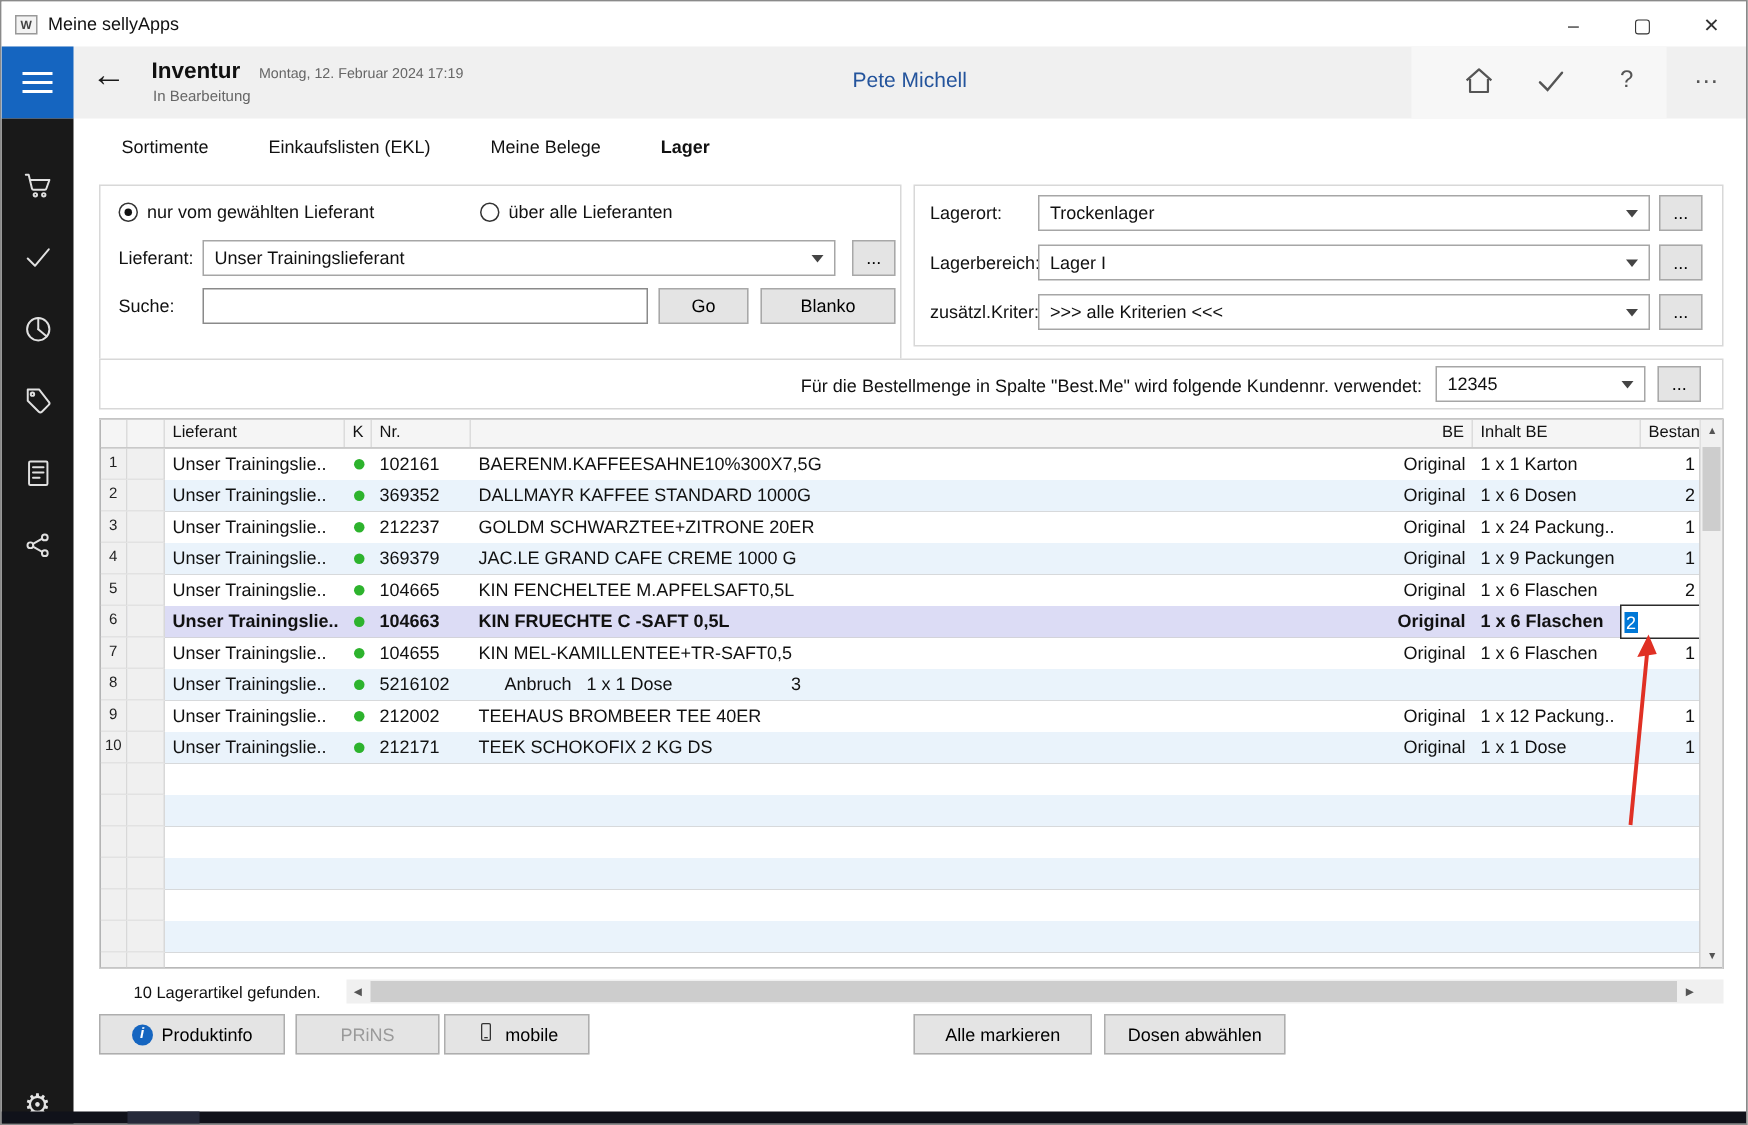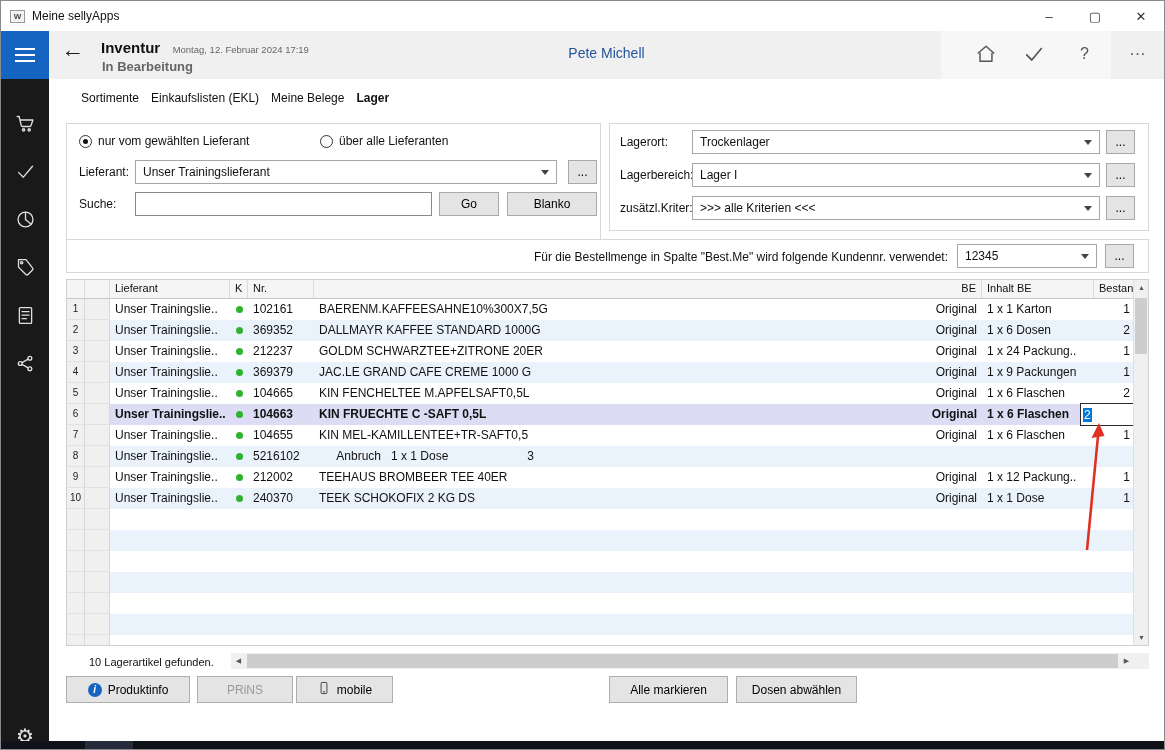--- a/index.html
+++ b/index.html
@@ -16,34 +16,34 @@
 
   
   .appheader { position:absolute; left:0; top:30px; width:100%; height:48px; background:#f0f0f0; }
   .header-panel { position:absolute; left:940px; top:0; width:170px; height:48px; background:#f7f7f7; }
   .hamburger { position:absolute; left:0; top:0; width:48px; height:48px; background:#1565c0; display:flex; flex-direction:column; justify-content:center; align-items:center; gap:4px; }
   .hamburger i { display:block; width:20px; height:2px; background:#fff; }
   .header-back { position:absolute; left:60px; top:5px; font-size:23px; color:#1a1a1a; }
   .header-title { position:absolute; left:100px; top:8px; white-space:nowrap; }
   .header-title .t { font-size:15px; font-weight:bold; }
   .header-title .d { font-size:9.5px; color:#666; margin-left:8px; }
-  .header-sub { position:absolute; left:101px; top:28px; font-size:13px; color:#666;font-weight:bold; }
+  .header-sub { position:absolute; left:101px; top:28px; font-size:10px; color:#666; }
   .header-user { position:absolute; left:48px; right:0; top:14px; text-align:center; font-size:14px; color:#24549c; }
   .hicon { position:absolute; top:12px; color:#555; }
   .hicon.q { font-size:16px; top:14px; }
   .hicon.more { font-size:17px; top:9px; letter-spacing:1px; }
 
   
   .sidebar { position:absolute; left:0; top:78px; width:48px; height:672px; background:#191919; }
   .side-icon { position:absolute; left:0; width:48px; height:40px; display:flex; align-items:center; justify-content:center; color:#e4e4e4; }
   .side-icon svg { stroke:#e0e0e0; fill:none; stroke-width:1.5; stroke-linecap:round; stroke-linejoin:round; }
   .side-icon.gear { font-size:20px; }
 
   
-  .tabs { position:absolute; left:80px; top:90px; display:flex; gap:12px; font-size:12px; }
+  .tabs { position:absolute; left:80px; top:90px; display:flex; gap:40px; font-size:12px; }
   .tab { color:#111; cursor:default; }
   .tab.active { font-weight:bold; }
 
   
   .groupbox { position:absolute; background:#fff; border:1px solid #d8d8d8; }
   .flabel { position:absolute; font-size:12px; }
   .radio-item { position:absolute; display:flex; align-items:center; gap:6px; font-size:12px; }
   .radio { display:inline-block; width:13px; height:13px; border:1px solid #333; border-radius:50%; background:#fff; flex:0 0 13px; }
   .radio.checked::after { content:''; display:block; width:5px; height:5px; margin:3px; border-radius:50%; background:#111; }
   .combo { position:absolute; height:24px; border:1px solid #a6a6a6; background:#fff; font-size:12px; display:flex; align-items:center; padding:0 20px 0 7px; white-space:nowrap; overflow:hidden; }
@@ -354,21 +354,21 @@
           <div class="td" style="width: 596px;">TEEHAUS BROMBEER TEE 40ER</div>
           <div class="td right" style="width: 72px;">Original</div>
           <div class="td" style="width: 112px;">1 x 12 Packung..</div>
           <div class="td right" style="width: 41px;">1</div>
         </div>
         <div class="trow alt">
           <div class="td gutter" style="width: 18px;">10</div>
           <div class="td gutter" style="width: 25px;"></div>
           <div class="td" style="width: 120px;">Unser Trainingslie..</div>
           <div class="td center" style="width: 18px;"><span class="dot"></span></div>
-          <div class="td" style="width: 66px;">240370</div>
+          <div class="td" style="width: 66px;">212171</div>
           <div class="td" style="width: 596px;">TEEK SCHOKOFIX 2 KG DS</div>
           <div class="td right" style="width: 72px;">Original</div>
           <div class="td" style="width: 112px;">1 x 1 Dose</div>
           <div class="td right" style="width: 41px;">1</div>
         </div>
         <div class="trow">
           <div class="td gutter" style="width: 18px;"></div>
           <div class="td gutter" style="width: 25px;"></div>
           <div class="td" style="width: 120px;"></div>
           <div class="td center" style="width: 18px;"></div>

